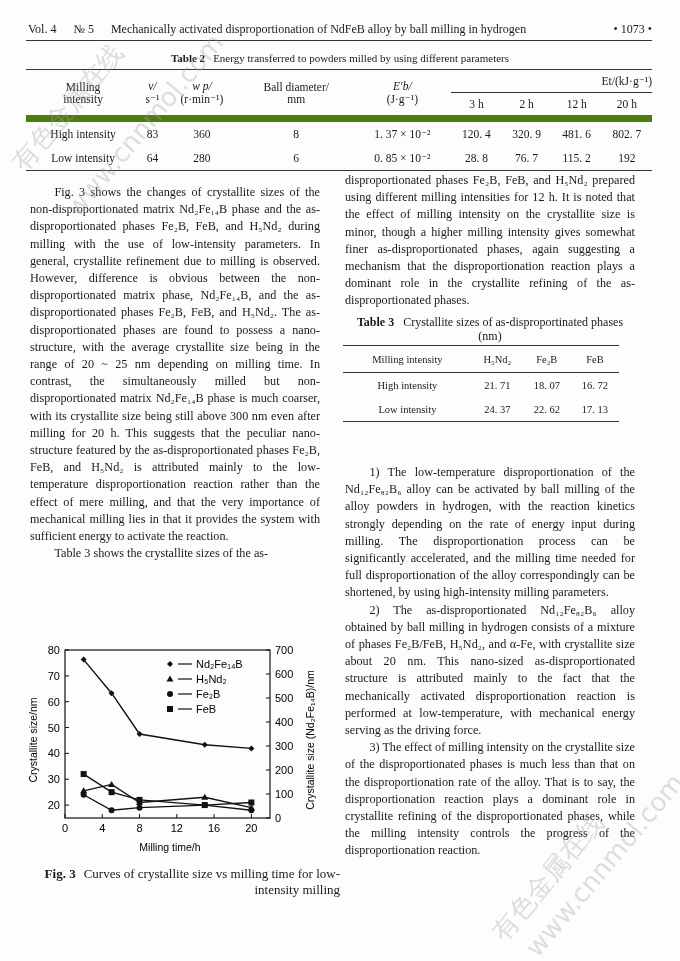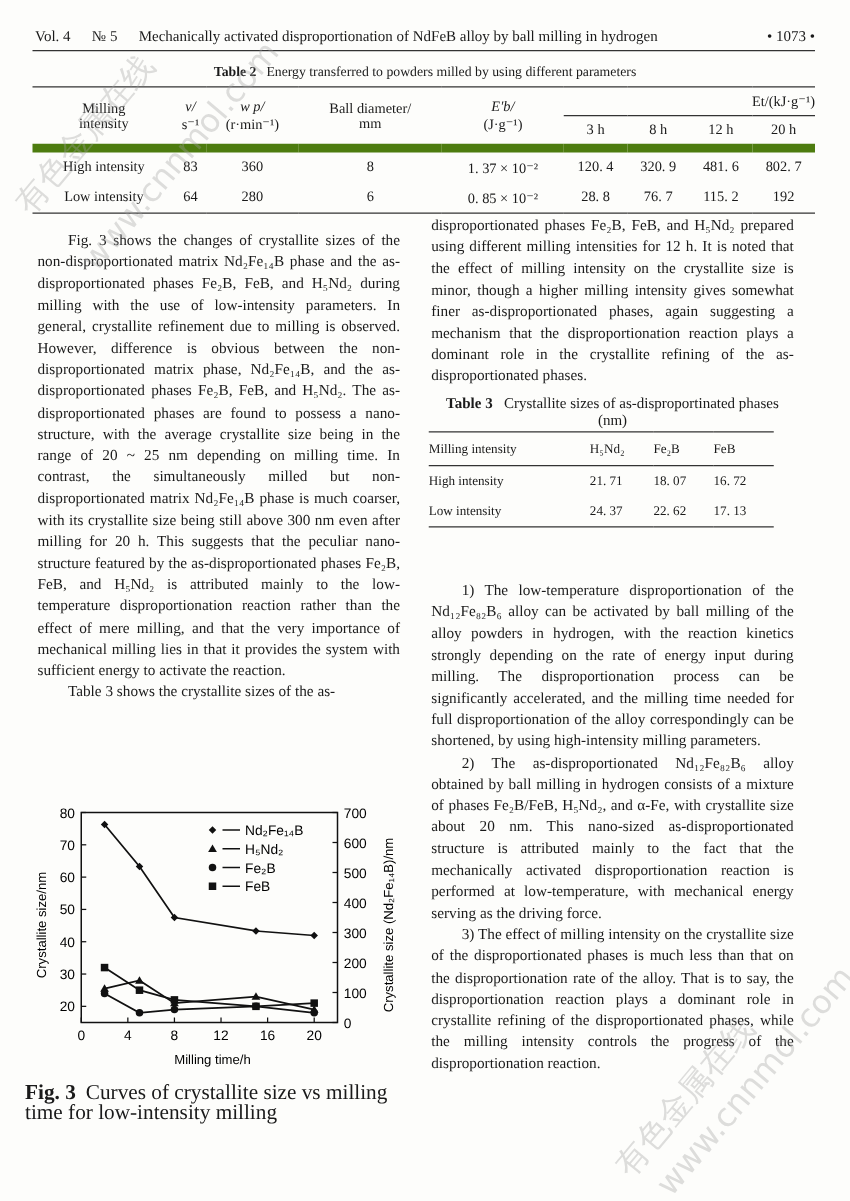--- a/index.html
+++ b/index.html
@@ -30,29 +30,29 @@
   .col { position: absolute; font-size: 12.2px; line-height: 17.2px; text-align: justify; }
   .col.left { left: 30px; width: 290px; }
   .col.right { left: 345px; width: 290px; }
   .p { margin: 0; text-indent: 0; }
   .p.ind { text-indent: 2em; }
   .sec-head { font-weight: bold; font-size: 12.5px; margin: 0; }
 
   
   .table3-caption { position: absolute; left: 345px; top: 315px; width: 290px; text-align: center; font-size: 12px; line-height: 14px; }
   .t3 { position: absolute; left: 343px; top: 345px; width: 276px; border-collapse: collapse; font-size: 10.5px; }
-  .t3 th, .t3 td { text-align: left; font-weight: normal; padding: 0; }
+  .t3 th, .t3 td { text-align: center; font-weight: normal; padding: 0; }
   .t3 thead { border-top: 1.5px solid #333; border-bottom: 1px solid #333; }
   .t3 tbody { border-bottom: 1.5px solid #333; }
   .t3 thead th { height: 26px; line-height: 11px; }
   .t3 tbody td { height: 24px; }
 
   
   .fig { position: absolute; left: 20px; top: 640px; width: 320px; height: 220px; }
-  .fig-caption { position: absolute; left: 20px; top: 866px; width: 320px; text-align: left; font-size: 17px; line-height: 16px; }
+  .fig-caption { position: absolute; left: 20px; top: 866px; width: 320px; text-align: right; font-size: 13px; line-height: 16px; }
   .fig-caption b { margin-right: 8px; }
   svg text { font-family: "Liberation Sans", "DejaVu Sans", sans-serif; }
 
   .watermark { position: absolute; color: rgba(160,160,160,0.35); font-size: 26px; pointer-events: none; transform: rotate(-50deg); white-space: nowrap; font-family: "DejaVu Sans", sans-serif; }
 </style>
 </head>
 <body>
 
 <div class="running-head">
   <div class="left">
@@ -72,21 +72,21 @@
     <tr class="h1">
       <th rowspan="2"><span>Milling</span><br><span>intensity</span></th>
       <th rowspan="2"><i>ν/</i><br><span>s⁻¹</span></th>
       <th rowspan="2"><i>w p/</i><br><span>(r·min⁻¹)</span></th>
       <th rowspan="2"><span>Ball diameter/</span><br><span>mm</span></th>
       <th rowspan="2"><i>E′b/</i><br><span>(J·g⁻¹)</span></th>
       <th colspan="4" class="sub">Et/(kJ·g⁻¹)</th>
     </tr>
     <tr class="h2">
       <th>3 h</th>
-      <th>8 h</th>
+      <th>2 h</th>
       <th>12 h</th>
       <th>20 h</th>
     </tr>
   </thead>
   <tbody>
     <tr>
       <td>High intensity</td>
       <td>83</td>
       <td>360</td>
       <td>8</td>

